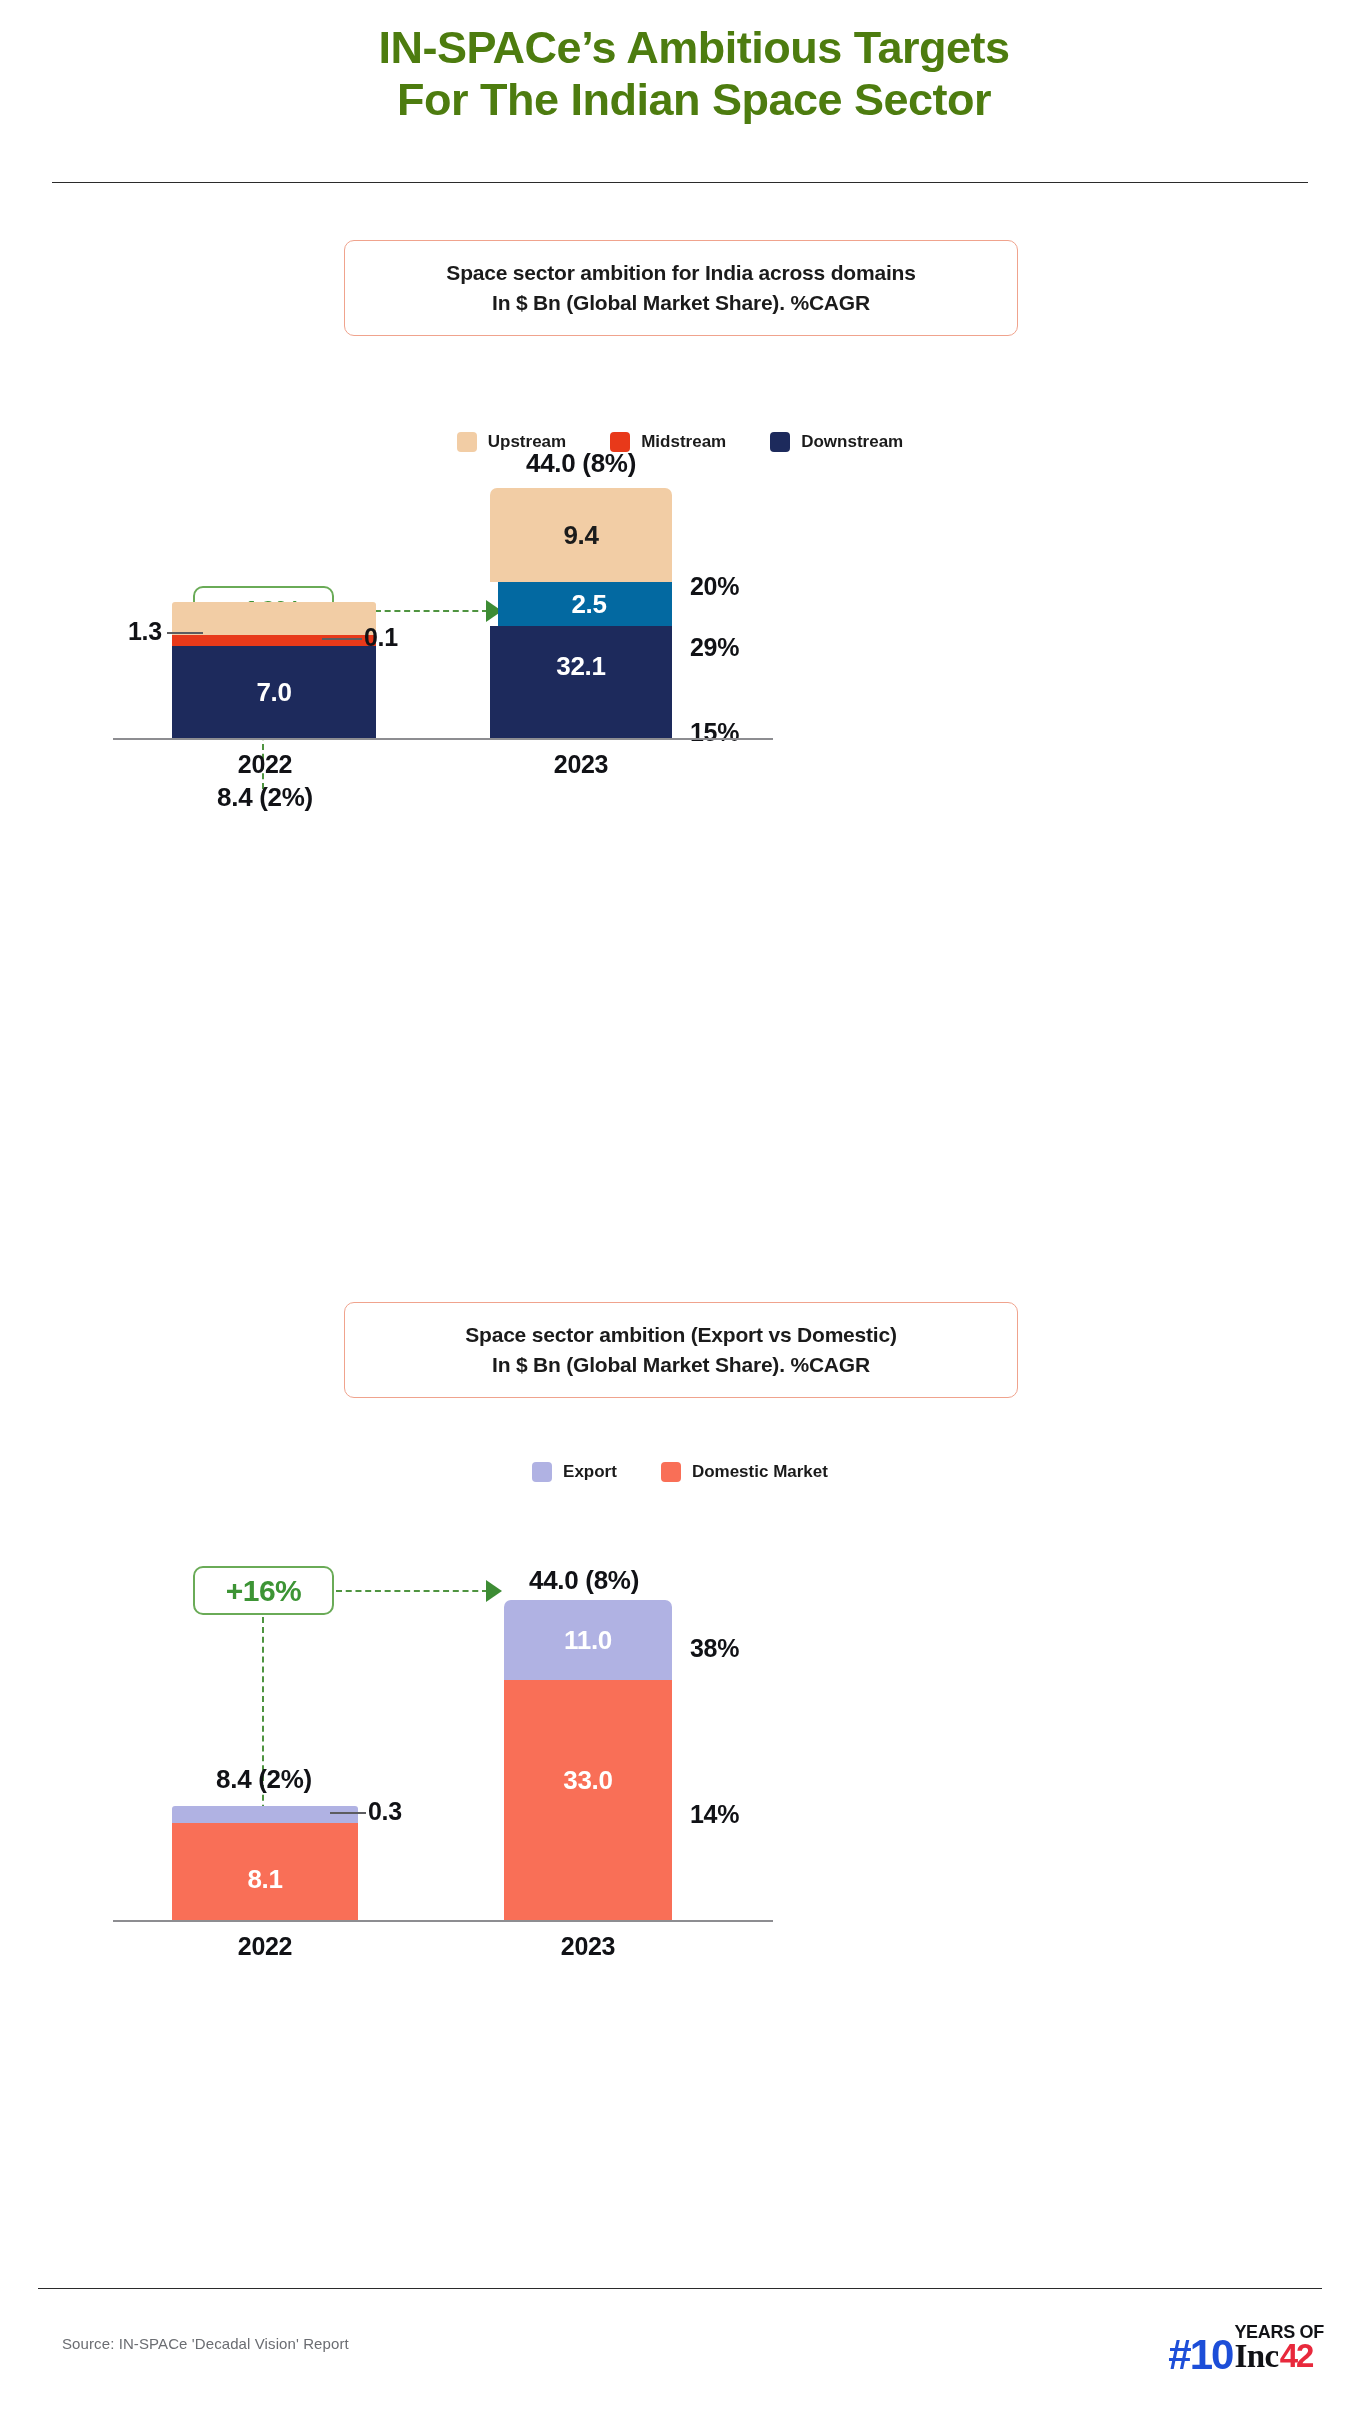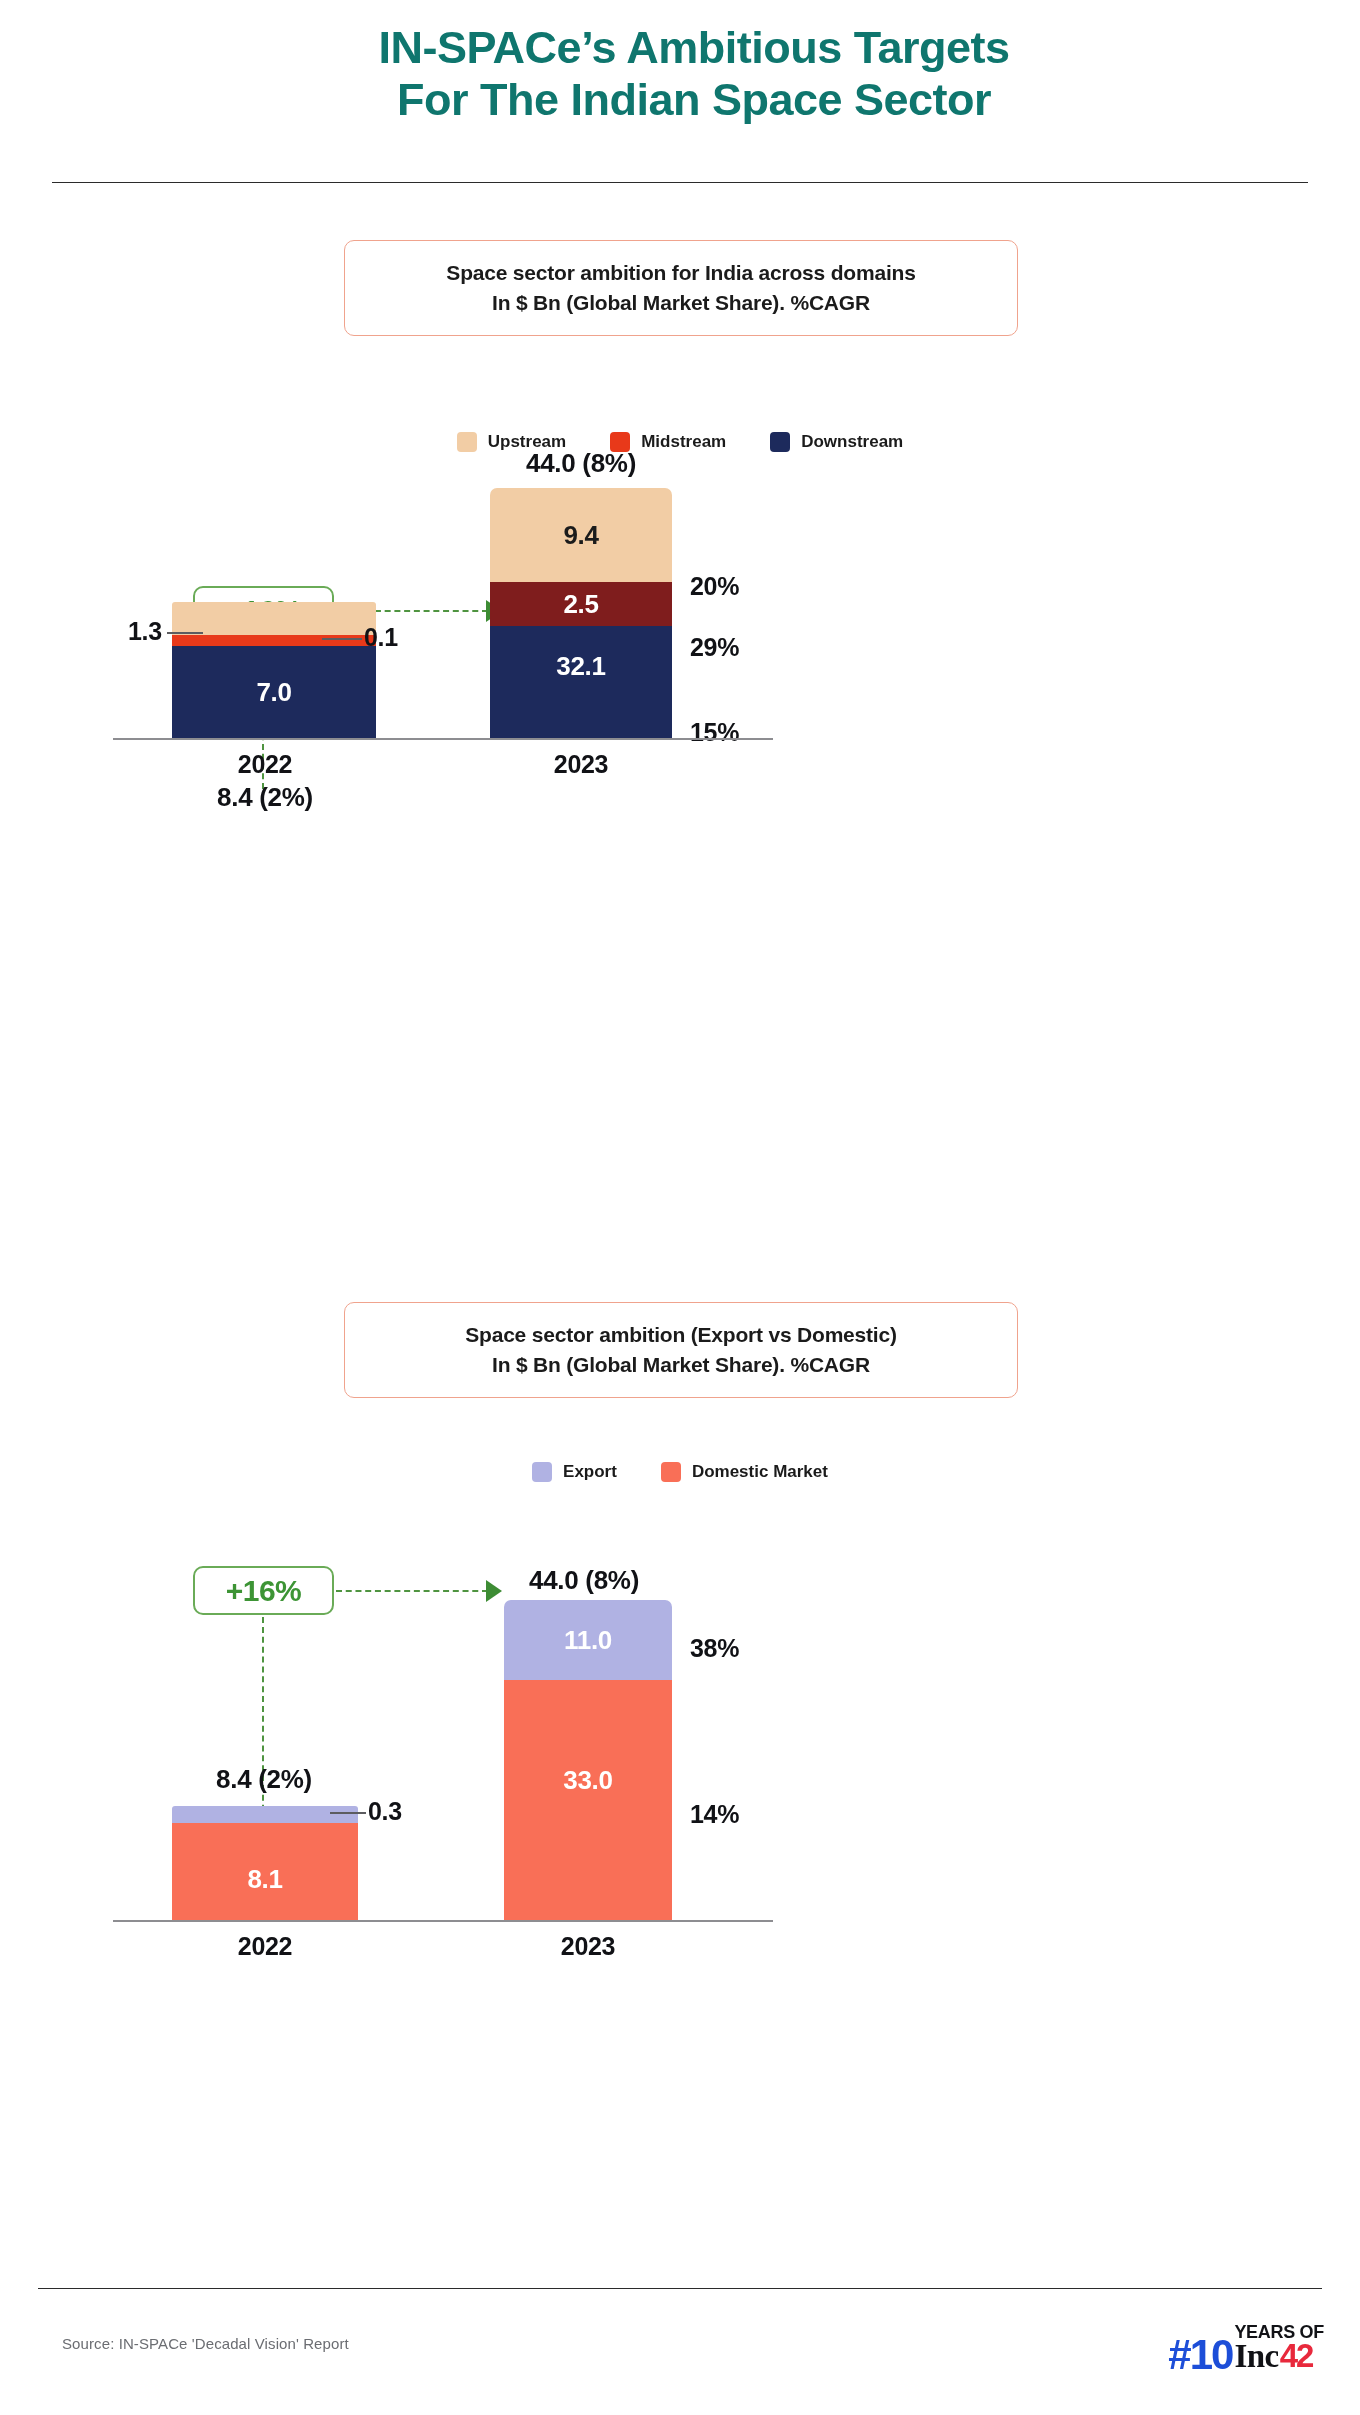--- a/index.html
+++ b/index.html
@@ -18,21 +18,21 @@
 
   
   .title-block {
     position: absolute;
     top: 22px; left: 0; width: 1360px;
     text-align: center;
   }
   .title-line {
     font-size: 45px;
     font-weight: 700;
-    color: #0f766e;
+    color: #4d7c0f;
     letter-spacing: -0.5px;
     line-height: 1.15;
     margin-left: 28px;
   }
   .header-rule {
     position: absolute;
     top: 182px; left: 52px; width: 1256px;
     height: 1px;
     background: #2b2b2b;
   }
@@ -313,21 +313,21 @@
 
     <div class="callout-value" style="left:364px; top:163px;">0.1</div>
     <div class="leader" style="left:322px; top:178px; width:40px;"></div>
 
     <div class="bar-total" style="left:476px; top:-12px; width:210px;">44.0 (8%)</div>
 
     <div class="bar" style="left:490px; top:28px; width:182px; height:250px; border-radius:7px 7px 0 0;">
       <div class="seg" style="top:0px; height:94px; background:#f2cda5;">
         <span class="seg-value" style="color:#1b1b1b;">9.4</span>
       </div>
-      <div class="seg" style="top:94px; height:44px; background:#7f1d1d;">
+      <div class="seg" style="top:94px; height:44px; background:#0369a1;margin-left:8px;">
         <span class="seg-value" style="color:#ffffff;">2.5</span>
       </div>
       <div class="seg" style="top:138px; height:112px; background:#1d2a5c;">
         <span class="seg-value" style="color:#ffffff; position:relative; top:-16px;">32.1</span>
       </div>
     </div>
 
     <div class="cagr" style="left:690px; top:112px;">20%</div>
     <div class="cagr" style="left:690px; top:173px;">29%</div>
     <div class="cagr" style="left:690px; top:258px;text-align:center;">15%</div>

